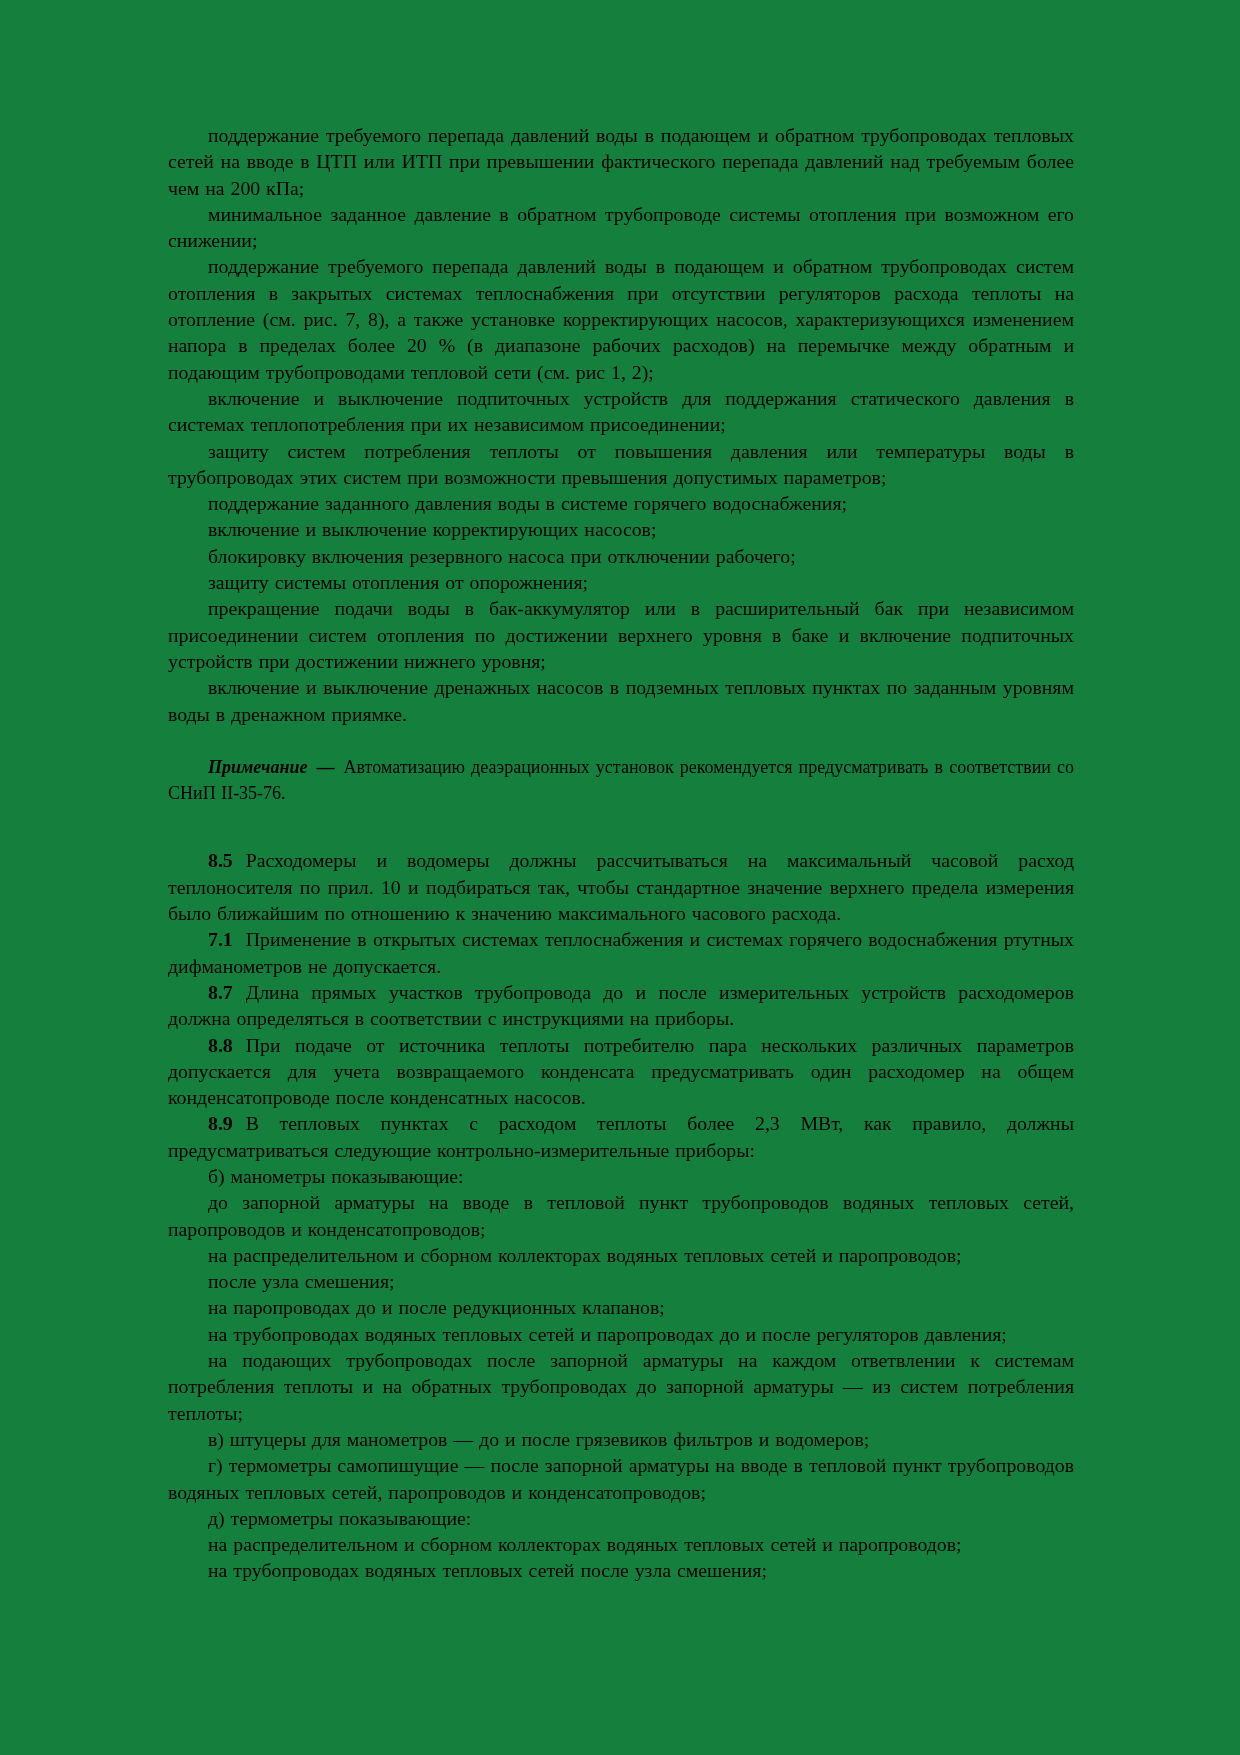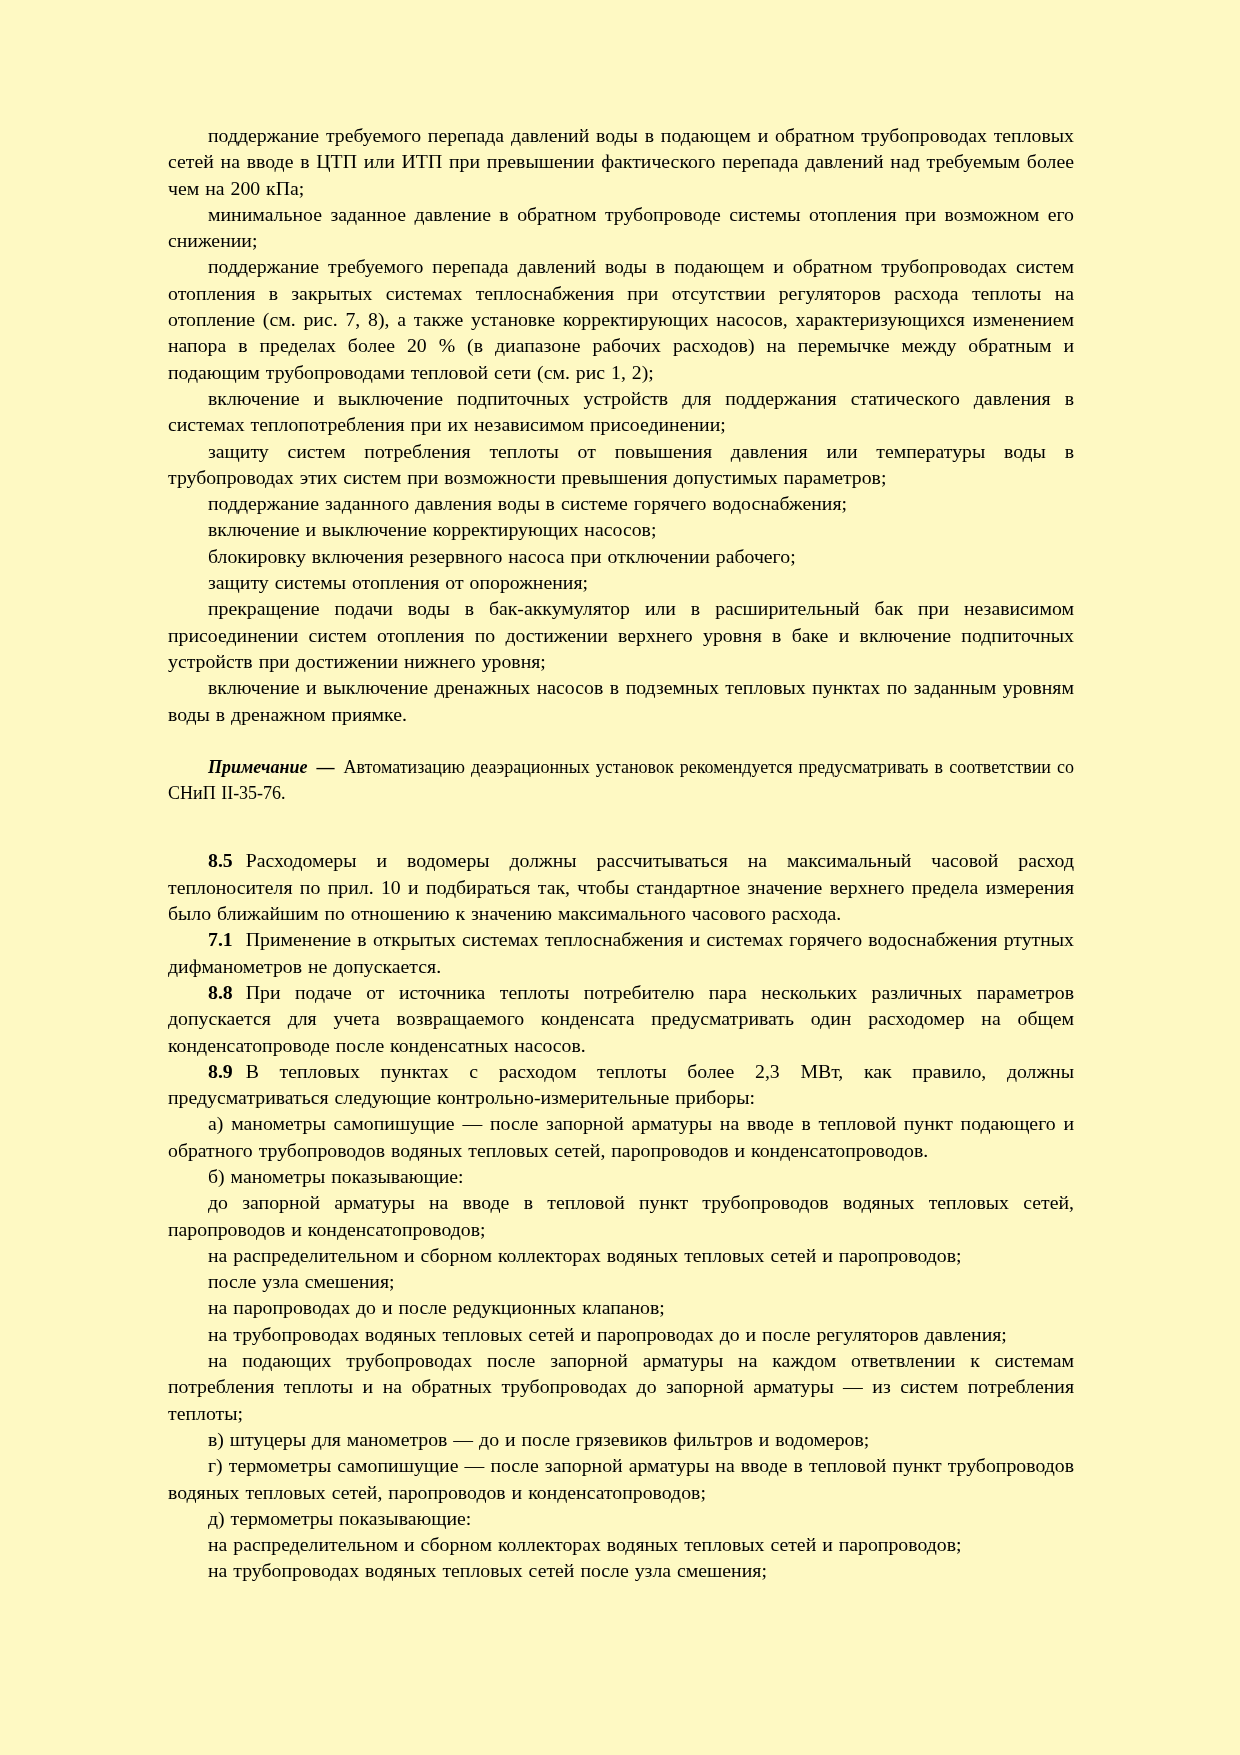--- a/index.html
+++ b/index.html
@@ -4,21 +4,21 @@
 <style>
   html, body {
     margin: 0;
     padding: 0;
     background: #ffffff;
   }
   .page {
     position: relative;
     width: 1240px;
     height: 1755px;
-    background: #fef9c3;
+    background: #15803d;
     overflow: hidden;
     font-family: "Liberation Serif", serif;
     color: #000000;
   }
   .content {
     position: absolute;
     left: 168px;
     top: 122px;
     width: 906px;
   }
@@ -60,23 +60,23 @@
       <p class="para">защиту систем потребления теплоты от повышения давления или температуры воды в трубопроводах этих систем при возможности превышения допустимых параметров;</p>
       <p class="para">поддержание заданного давления воды в системе горячего водоснабжения;</p>
       <p class="para">включение и выключение корректирующих насосов;</p>
       <p class="para">блокировку включения резервного насоса при отключении рабочего;</p>
       <p class="para">защиту системы отопления от опорожнения;</p>
       <p class="para">прекращение подачи воды в бак-аккумулятор или в расширительный бак при независимом присоединении систем отопления по достижении верхнего уровня в баке и включение подпиточных устройств при достижении нижнего уровня;</p>
       <p class="para">включение и выключение дренажных насосов в подземных тепловых пунктах по заданным уровням воды в дренажном приямке.</p>
       <p class="para para-note"><span class="note-label">Примечание</span><span class="note-dash">—</span><span>Автоматизацию деаэрационных установок рекомендуется предусматривать в соответствии со СНиП II-35-76.</span></p>
       <p class="para"><span class="sec-num">8.5</span><span>Расходомеры и водомеры должны рассчитываться на максимальный часовой расход теплоносителя по прил. 10 и подбираться так, чтобы стандартное значение верхнего предела измерения было ближайшим по отношению к значению максимального часового расхода.</span></p>
       <p class="para"><span class="sec-num">7.1</span><span>Применение в открытых системах теплоснабжения и системах горячего водоснабжения ртутных дифманометров не допускается.</span></p>
+      <p class="para"><span class="sec-num">8.7</span><span>Длина прямых участков трубопровода до и после измерительных устройств расходомеров должна определяться в соответствии с инструкциями на приборы.</span></p>
       <p class="para"><span class="sec-num">8.8</span><span>При подаче от источника теплоты потребителю пара нескольких различных параметров допускается для учета возвращаемого конденсата предусматривать один расходомер на общем конденсатопроводе после конденсатных насосов.</span></p>
       <p class="para"><span class="sec-num">8.9</span><span>В тепловых пунктах с расходом теплоты более 2,3 МВт, как правило, должны предусматриваться следующие контрольно-измерительные приборы:</span></p>
-      <p class="para">а) манометры самопишущие — после запорной арматуры на вводе в тепловой пункт подающего и обратного трубопроводов водяных тепловых сетей, паропроводов и конденсатопроводов.</p>
       <p class="para">б) манометры показывающие:</p>
       <p class="para">до запорной арматуры на вводе в тепловой пункт трубопроводов водяных тепловых сетей, паропроводов и конденсатопроводов;</p>
       <p class="para">на распределительном и сборном коллекторах водяных тепловых сетей и паропроводов;</p>
       <p class="para">после узла смешения;</p>
       <p class="para">на паропроводах до и после редукционных клапанов;</p>
       <p class="para">на трубопроводах водяных тепловых сетей и паропроводах до и после регуляторов давления;</p>
       <p class="para">на подающих трубопроводах после запорной арматуры на каждом ответвлении к системам потребления теплоты и на обратных трубопроводах до запорной арматуры — из систем потребления теплоты;</p>
       <p class="para">в) штуцеры для манометров — до и после грязевиков фильтров и водомеров;</p>
       <p class="para">г) термометры самопишущие — после запорной арматуры на вводе в тепловой пункт трубопроводов водяных тепловых сетей, паропроводов и конденсатопроводов;</p>
       <p class="para">д) термометры показывающие:</p>

